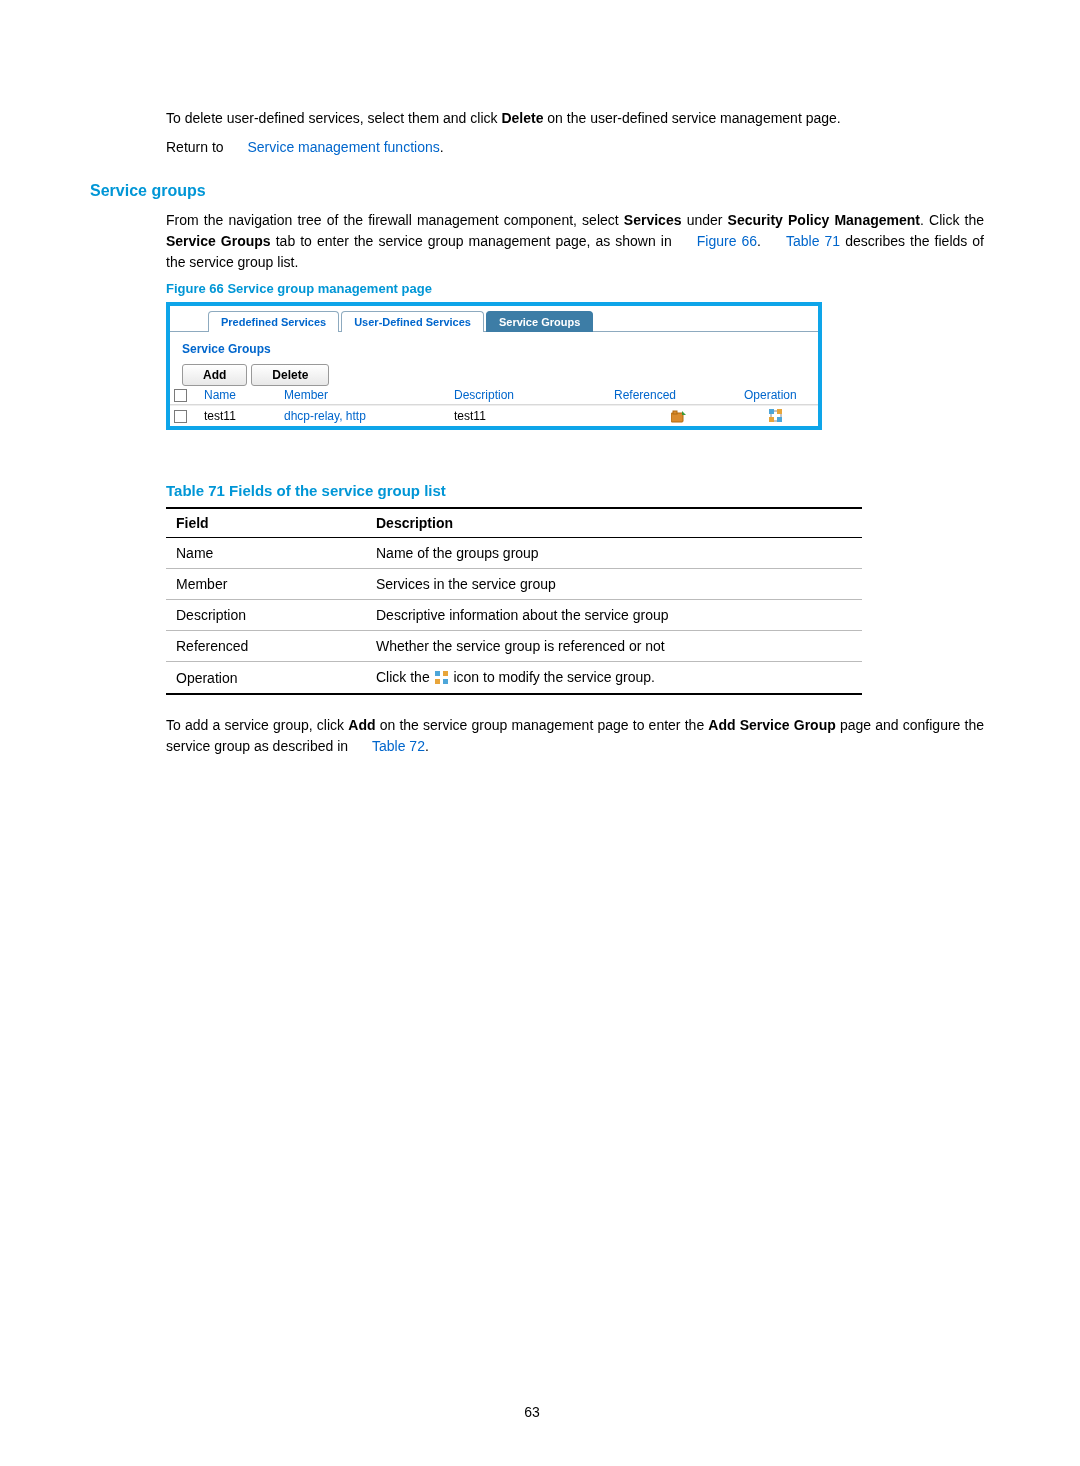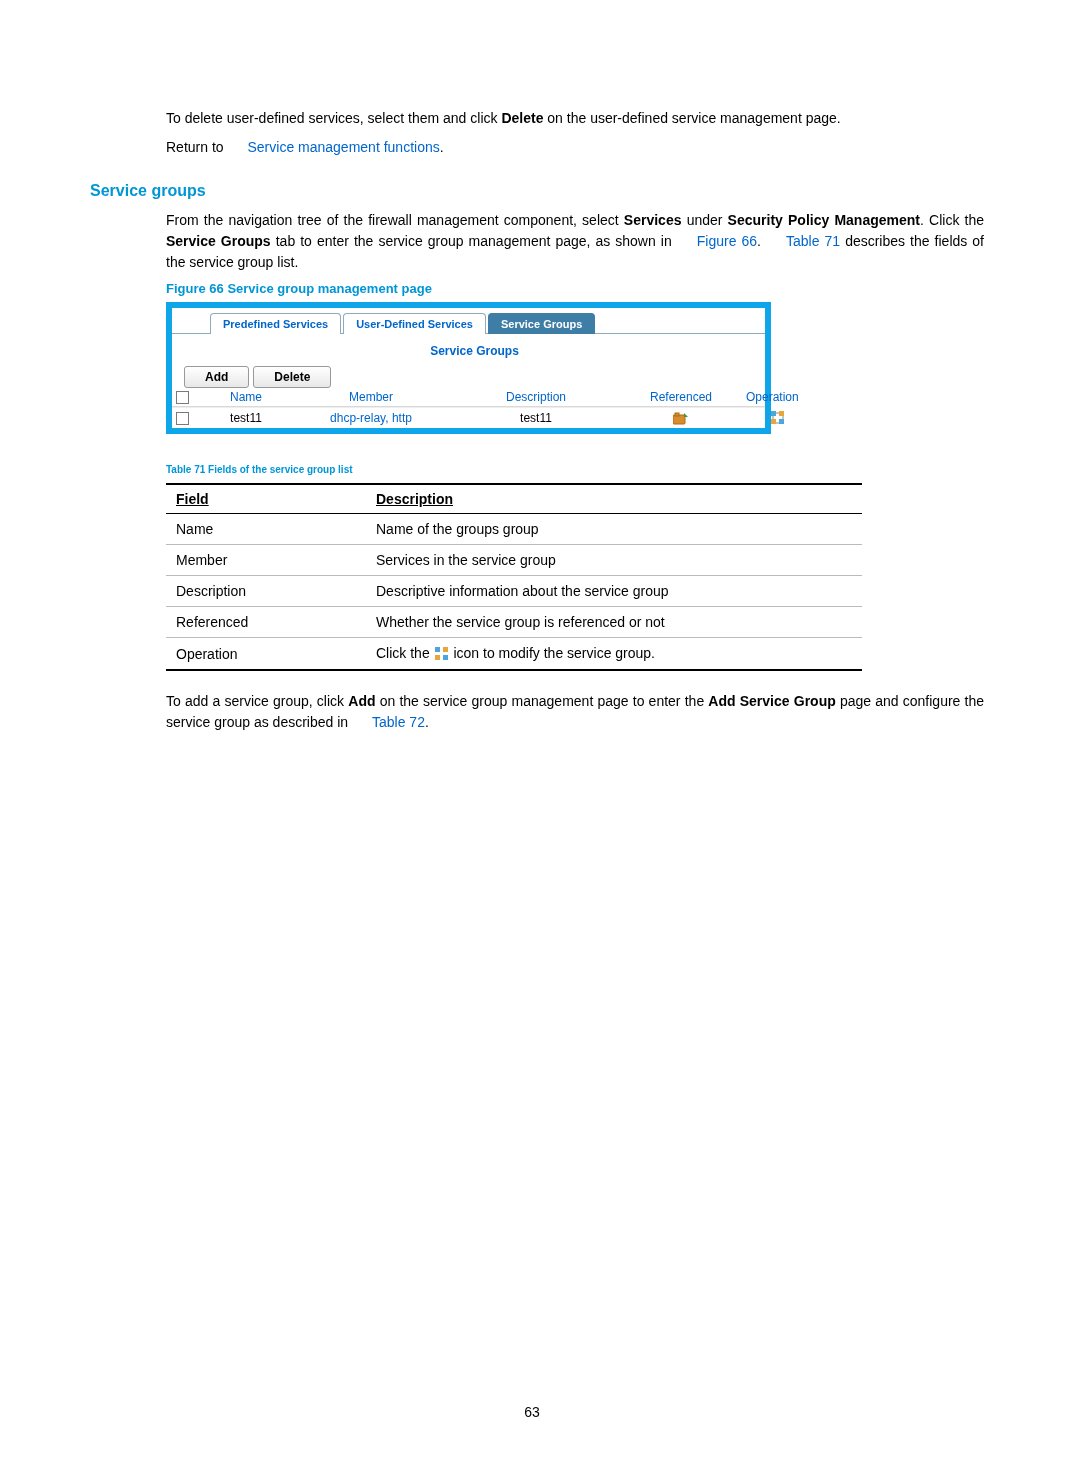--- a/index.html
+++ b/index.html
@@ -37,34 +37,33 @@
   }
   .figure-caption {
     color: #0096d6;
     font-weight: bold;
     font-size: 13px;
     margin-bottom: 6px;
   }
   .table-caption {
     color: #0096d6;
     font-weight: bold;
-    font-size: 10px;
-    margin-top: 30px;
+    font-size: 15px;
+    margin-top: 52px;
     margin-bottom: 8px;
   }
   .bold { font-weight: bold; }
 
   
   .screenshot {
-    border: 6px solid #0ea5e9;
+    border: 4px solid #0ea5e9;
     background: #fff;
     font-family: Verdana, Arial, sans-serif;
     font-size: 12px;
-    width: 605px;
-    text-align: center;
+    width: 656px;
   }
   .tabs {
     display: flex;
     align-items: flex-end;
     padding-left: 38px;
     padding-top: 4px;
     border-bottom: 1px solid #8daabf;
   }
   .tab {
     border: 1px solid #8daabf;
@@ -144,21 +143,20 @@
 
   
   .fields-table {
     width: 696px;
     border-collapse: collapse;
     font-size: 14px;
   }
   .fields-table thead tr {
     border-top: 2px solid #000;
     border-bottom: 1px solid #000;
-    text-decoration: underline;
   }
   .fields-table th {
     text-align: left;
     font-weight: bold;
     padding: 6px 10px;
   }
   .fields-table td {
     padding: 7px 10px;
     border-bottom: 1px solid #bbb;
     vertical-align: middle;

